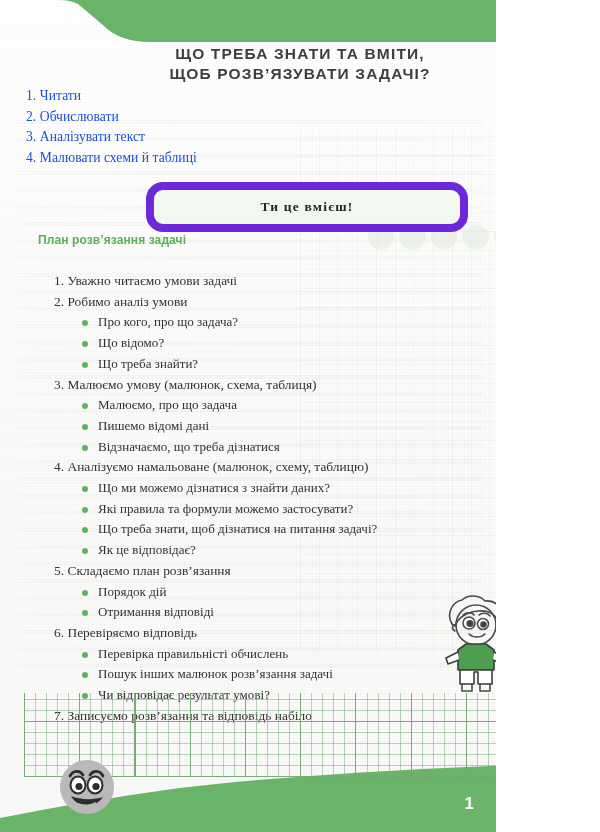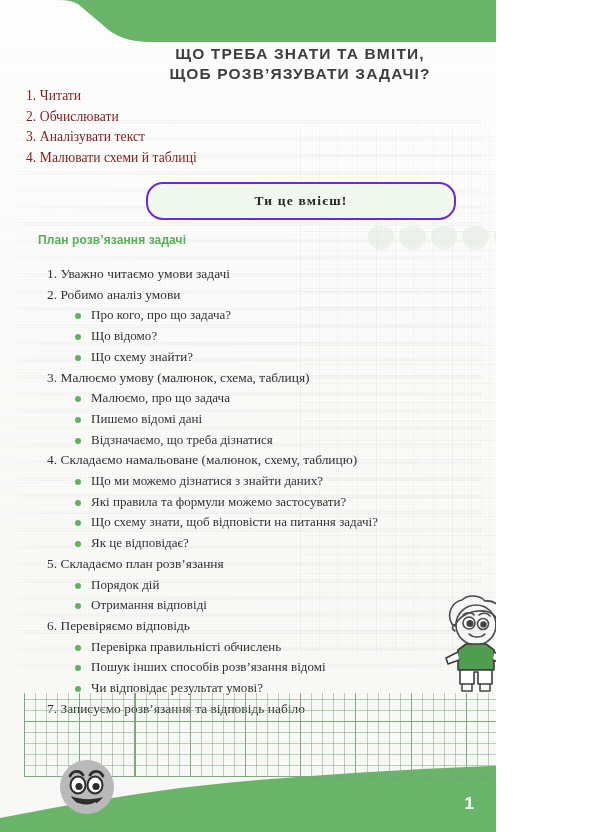--- a/index.html
+++ b/index.html
@@ -109,40 +109,40 @@
   .skills-panel {
     position: absolute;
     top: 86px;
     left: 26px;
     width: 430px;
   }
   .skills-panel li {
     list-style: none;
     font-size: 13.6px;
     line-height: 20.5px;
-    color: #7f1d1d;
+    color: #1d4ed8;
     letter-spacing: 0.05px;
   }
   .skills-panel ol {
     margin: 0; padding: 0;
     counter-reset: sk;
   }
   .skills-panel li::before {
     counter-increment: sk;
     content: counter(sk) ". ";
   }
 
   
   .callout {
     position: absolute;
     top: 182px;
     left: 146px;
     width: 306px;
     height: 34px;
-    border: 2px solid #6d28d9;
+    border: 8px solid #6d28d9;
     border-radius: 17px;
     background: #f0f8ef;
     display: flex;
     align-items: center;
     justify-content: center;
     font-size: 13.5px;
     font-weight: bold;
     letter-spacing: 1.2px;
     color: #24272a;
   }
@@ -157,21 +157,21 @@
     font-size: 12px;
     color: #57b057;
     letter-spacing: 0.1px;
   }
   .plan {
     position: absolute;
     top: 255px;
     left: 38px;
     width: 440px;
   }
-  .plan ol { margin: 9px; padding: 0; counter-reset: pl; }
+  .plan ol { margin: 16px; padding: 0; counter-reset: pl; }
   .plan > ol > li {
     list-style: none;
     font-size: 13.4px;
     line-height: 20.7px;
     color: #2f3330;
     letter-spacing: 0.02px;
   }
   .plan > ol > li > .num::before {
     counter-increment: pl;
     content: counter(pl) ". ";
@@ -276,56 +276,56 @@
 
       <li>
         <span class="num">Уважно читаємо умови задачі</span>
       </li>
 
       <li>
         <span class="num">Робимо аналіз умови</span>
         <ul>
           <li>Про кого, про що задача?</li>
           <li>Що відомо?</li>
-          <li>Що схему знайти?</li>
+          <li>Що треба знайти?</li>
         </ul>
       </li>
 
       <li>
         <span class="num">Малюємо умову (малюнок, схема, таблиця)</span>
         <ul>
           <li>Малюємо, про що задача</li>
           <li>Пишемо відомі дані</li>
           <li>Відзначаємо, що треба дізнатися</li>
         </ul>
       </li>
 
       <li>
-        <span class="num">Складаємо намальоване (малюнок, схему, таблицю)</span>
+        <span class="num">Аналізуємо намальоване (малюнок, схему, таблицю)</span>
         <ul>
           <li>Що ми можемо дізнатися з знайти даних?</li>
           <li>Які правила та формули можемо застосувати?</li>
-          <li>Що схему знати, щоб відповісти на питання задачі?</li>
+          <li>Що треба знати, щоб дізнатися на питання задачі?</li>
           <li>Як це відповідає?</li>
         </ul>
       </li>
 
       <li>
         <span class="num">Складаємо план розв’язання</span>
         <ul>
           <li>Порядок дій</li>
           <li>Отримання відповіді</li>
         </ul>
       </li>
 
       <li>
         <span class="num">Перевіряємо відповідь</span>
         <ul>
           <li>Перевірка правильністі обчислень</li>
-          <li>Пошук інших способів розв’язання відомі</li>
+          <li>Пошук інших малюнок розв’язання задачі</li>
           <li>Чи відповідає результат умові?</li>
         </ul>
       </li>
 
       <li>
         <span class="num">Записуємо розв’язання та відповідь набіло</span>
       </li>
 
     </ol>
   </div>

